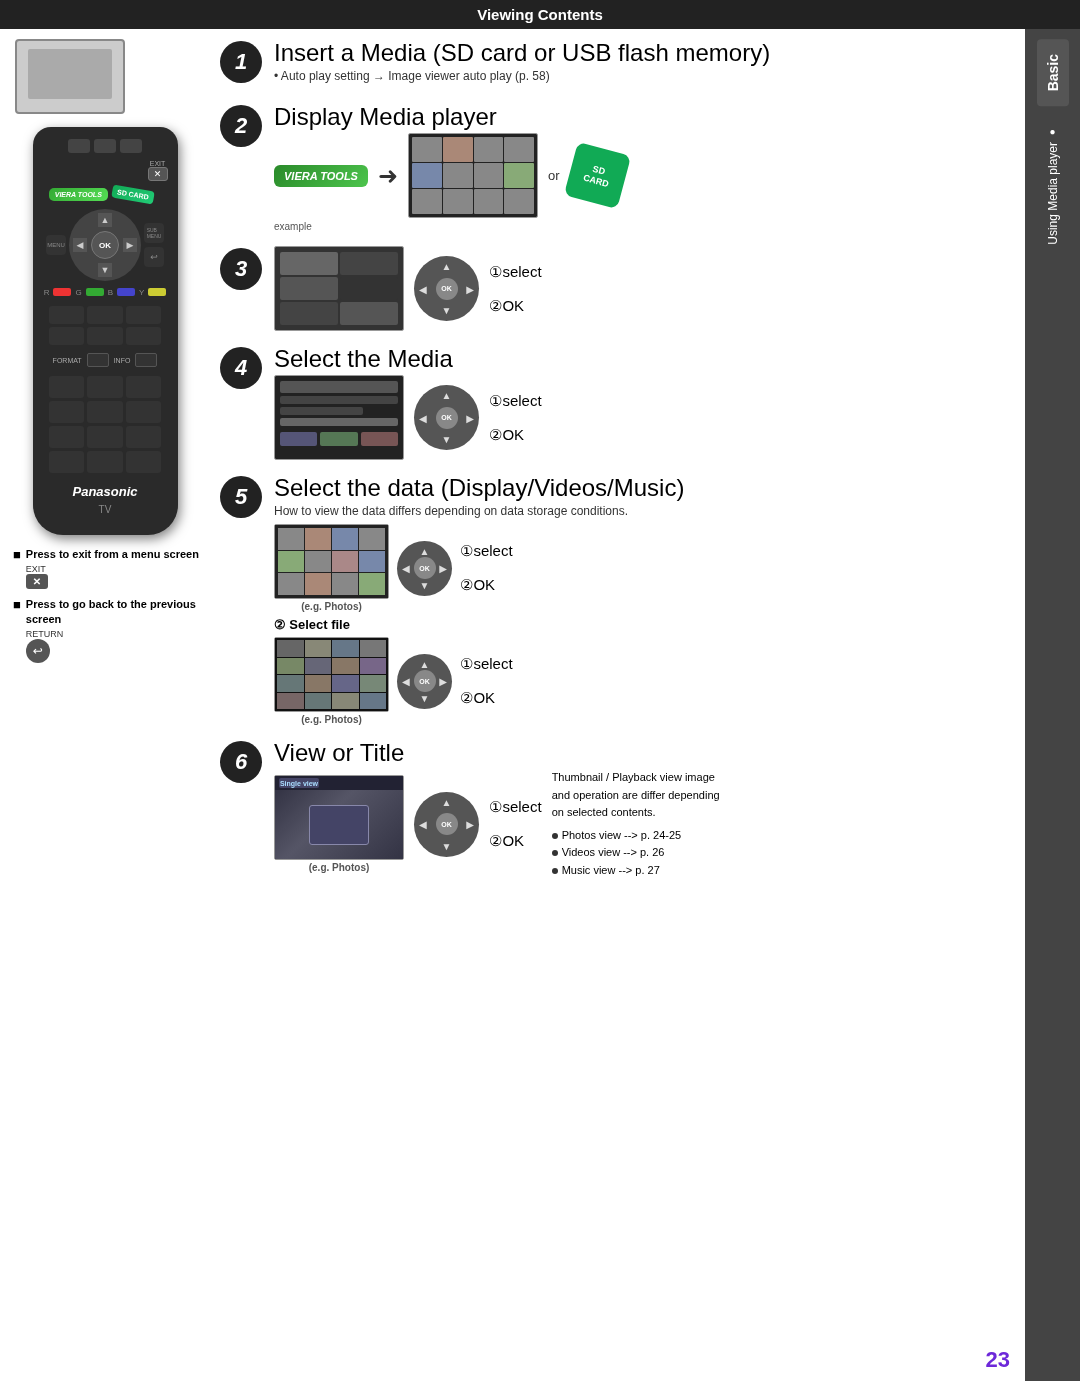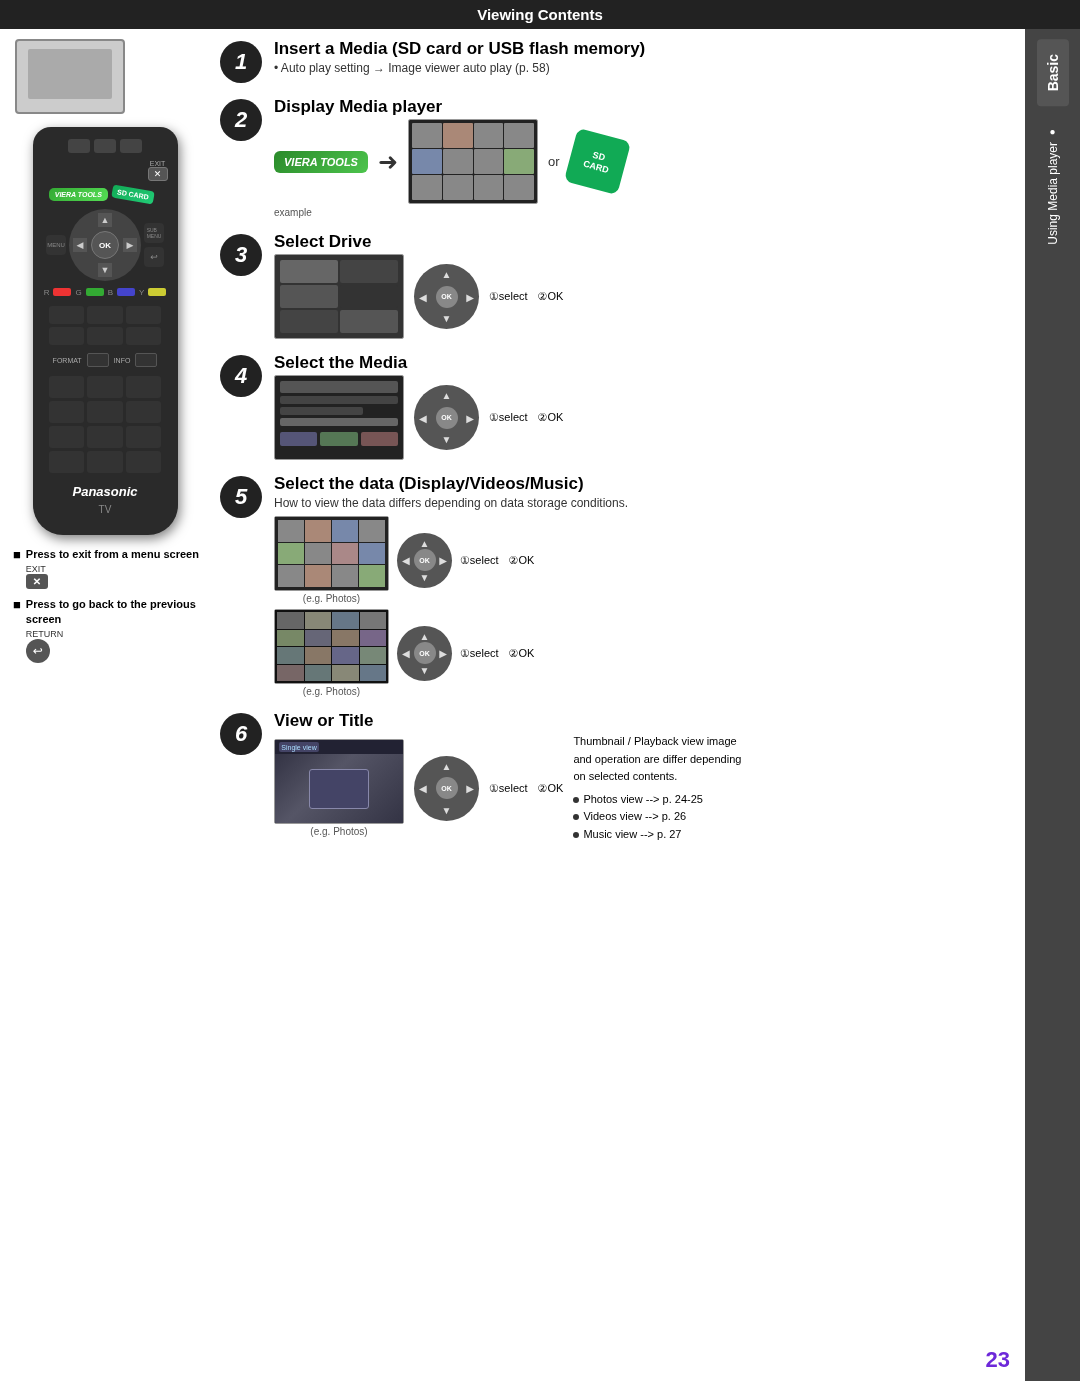--- a/index.html
+++ b/index.html
@@ -286,22 +286,22 @@
       font-style: italic;
       flex-shrink: 0;
       margin-top: 2px;
     }
 
     .step-content {
       flex: 1;
     }
 
     .step-title {
-      font-size: 17px;
-      font-weight: bold;
+      font-size: 24px;
+      font-weight: normal;
       margin-bottom: 2px;
     }
 
     .step-subtitle {
       font-size: 12px;
       color: #333;
       margin-bottom: 6px;
     }
 
     .step-body {
@@ -386,23 +386,23 @@
       position: absolute;
       font-size: 10px; color: #ddd;
     }
     .nav-pad-arrow.u { top: 5px; left: 50%; transform: translateX(-50%); }
     .nav-pad-arrow.d { bottom: 5px; left: 50%; transform: translateX(-50%); }
     .nav-pad-arrow.l { left: 5px; top: 50%; transform: translateY(-50%); }
     .nav-pad-arrow.r { right: 5px; top: 50%; transform: translateY(-50%); }
 
     .nav-instructions {
       display: flex;
-      flex-direction: row;
-      gap: 10px;
-      font-size: 11px;
+      flex-direction: column;
+      gap: 16px;
+      font-size: 15px;
     }
     .nav-inst-line {
       display: flex;
       align-items: center;
       gap: 4px;
     }
 
     
     .sd-badge {
       width: 55px; height: 55px;
@@ -510,20 +510,21 @@
       color: #fff;
       font-weight: bold;
       font-style: italic;
       font-size: 11px;
     }
 
     .thumb-container {
       display: flex;
       flex-direction: column;
       align-items: center;
+      font-weight: bold;
     }
   </style>
 </head>
 <body>
 
 <div class="header-bar">
   <span>Viewing Contents</span>
 </div>
 
 <div class="page-container">
@@ -684,21 +685,20 @@
         </div>
         <div style="font-size:10px;color:#555;margin-top:3px;">example</div>
       </div>
     </div>
 
     <div class="step-row">
       <div class="step-circle">
         <span>3</span>
       </div>
       <div class="step-content">
-        <div class="step-title">Select Drive</div>
         <div class="step-body">
           <div class="screen-thumb">
             <div class="screen-inner-dark" style="width:100%;height:100%;display:grid;grid-template-columns:repeat(2,1fr);grid-template-rows:repeat(3,1fr);gap:2px;padding:5px;">
               <div style="background:#666;"></div>
                 <div style="background:#444;"></div>
               <div style="background:#555;"></div>
                 <div style="background:#333;"></div>
               <div style="background:#444;"></div>
                 <div style="background:#555;"></div>
             </div>
@@ -798,20 +798,23 @@
               <div class="nav-pad-inner">OK</div>
             </div>
             <div class="nav-instructions">
               <span>①select</span>
               <span>②OK</span>
             </div>
           </div>
         </div>
 
         <div class="sub-step">
+          <div class="sub-step-title">
+            <span>② Select file</span>
+          </div>
           <div class="step5-row">
             <div class="thumb-container">
               <div class="screen-thumb-sm">
                 <div style="width:100%;height:100%;background:#111;display:grid;grid-template-columns:repeat(4,1fr);grid-template-rows:repeat(4,1fr);gap:1px;padding:2px;">
                   <div style="background:#666;"></div>
                     <div style="background:#887;"></div>
                     <div style="background:#678;"></div>
                     <div style="background:#777;"></div>
                   <div style="background:#786;"></div>
                     <div style="background:#667;"></div>

